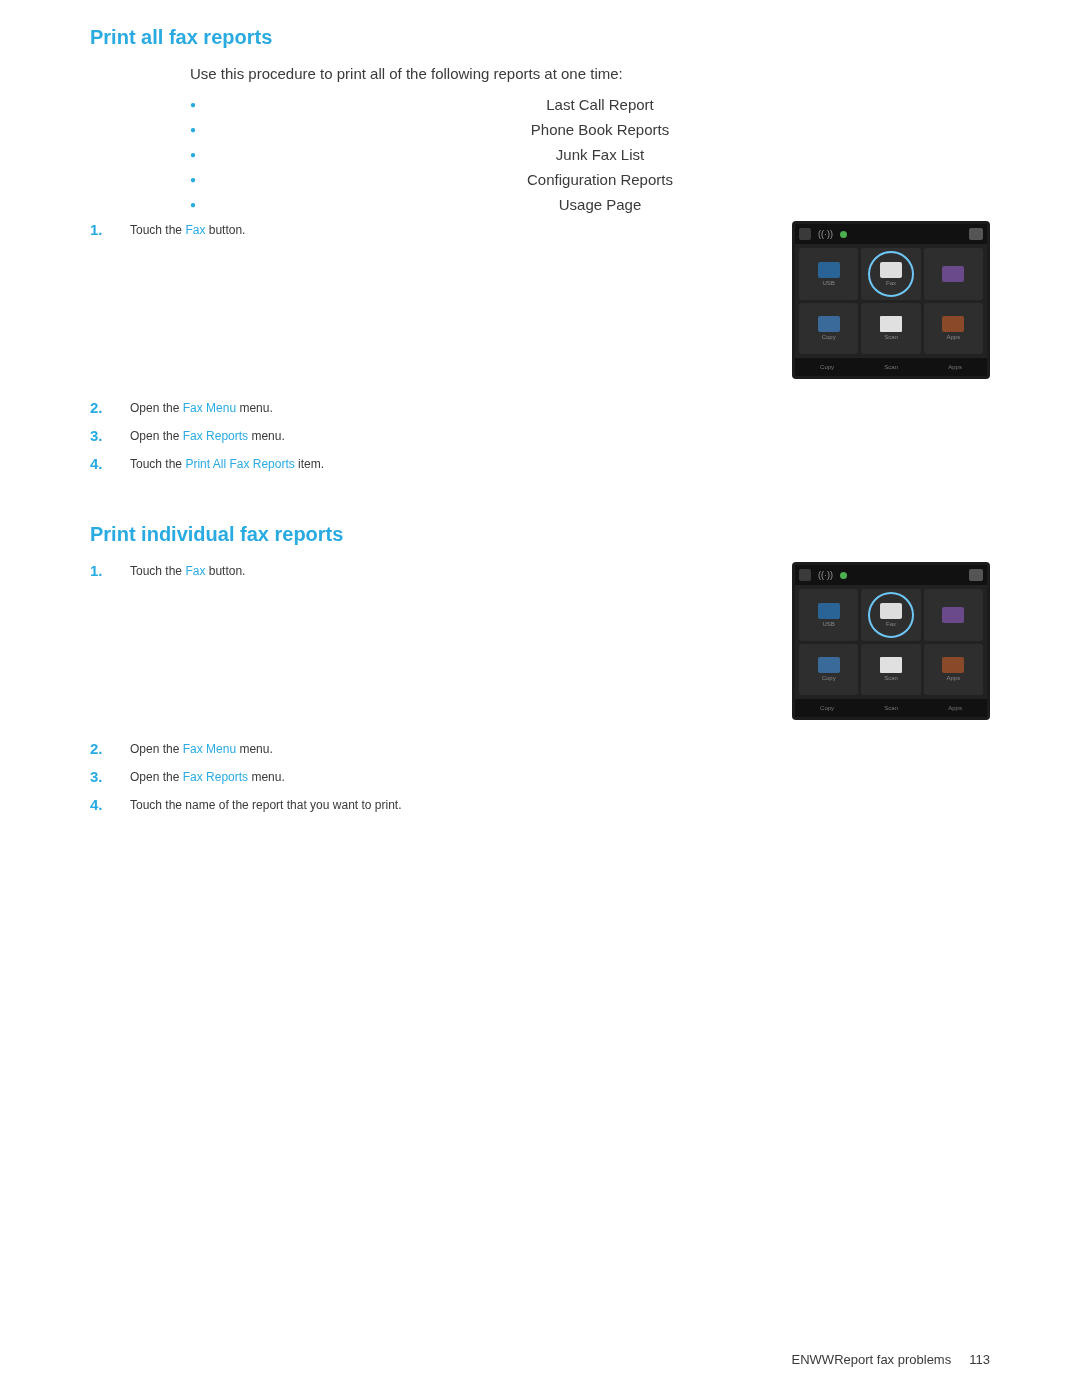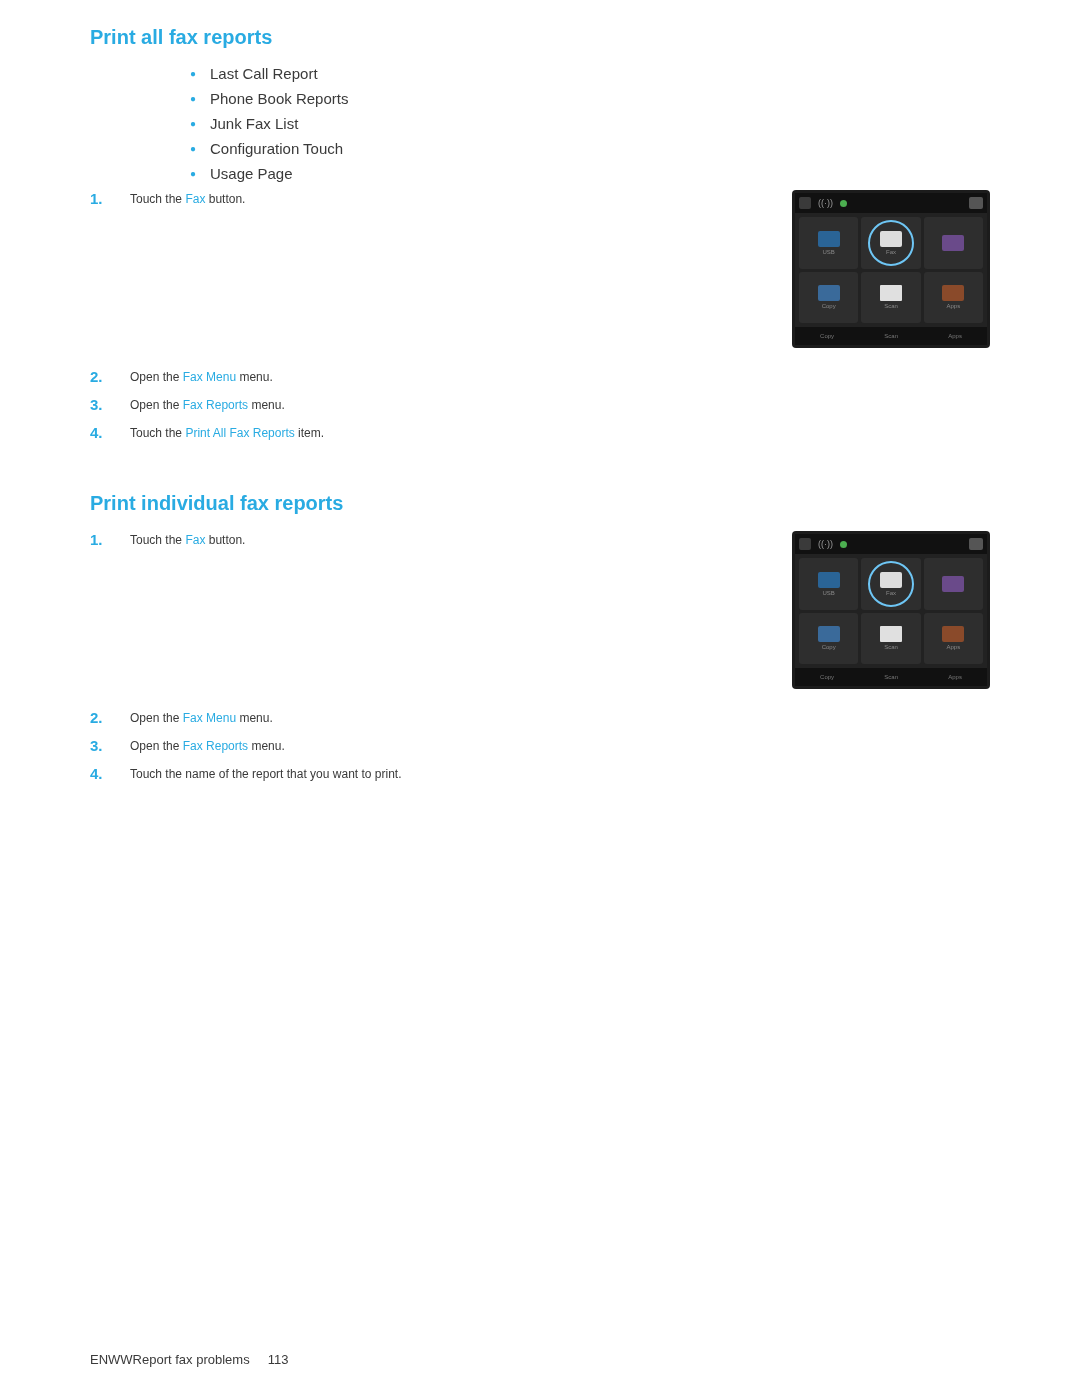--- a/index.html
+++ b/index.html
@@ -28,20 +28,21 @@
     .intro-text {
       margin-left: 100px;
       margin-bottom: 14px;
       color: #3a3a3a;
       font-size: 15px;
     }
 
     .bullet-list {
       list-style: none;
       margin-left: 100px;
+      text-align: center;
     }
 
     .bullet-list li {
       position: relative;
       padding-left: 20px;
       margin-bottom: 8px;
       font-size: 15px;
       color: #3a3a3a;
     }
 
@@ -105,21 +106,21 @@
     .inline-step .step-number {
       min-width: 40px;
     }
 
     .footer {
       position: absolute;
       bottom: 30px;
       left: 0;
       right: 0;
       display: flex;
-      justify-content: flex-start;
+      justify-content: flex-end;
       padding: 0 90px;
       font-size: 13px;
       color: #3a3a3a;
     }
 
     
     .screen-mockup {
       width: 198px;
       height: 158px;
       background: #1c1c1c;
@@ -234,26 +235,27 @@
     }
   </style>
 </head>
 <body>
 
 <div class="page">
 
   <div>
     <h2 class="section-title">Print all fax reports</h2>
 
+    <p class="intro-text">Use this procedure to print all of the following reports at one time:</p>
 
     <ul class="bullet-list">
       <li>Last Call Report</li>
       <li>Phone Book Reports</li>
       <li>Junk Fax List</li>
-      <li>Configuration Touch</li>
+      <li>Configuration Reports</li>
       <li>Usage Page</li>
     </ul>
 
     <div class="step-row with-image" style="display:flex; align-items:flex-start; margin-bottom:20px;">
       <div style="flex:1;">
         <div class="inline-step">
           <span class="step-number">1.</span>
           <span class="step-text">
             Touch the <span class="link-text">Fax</span> button.
           </span>

